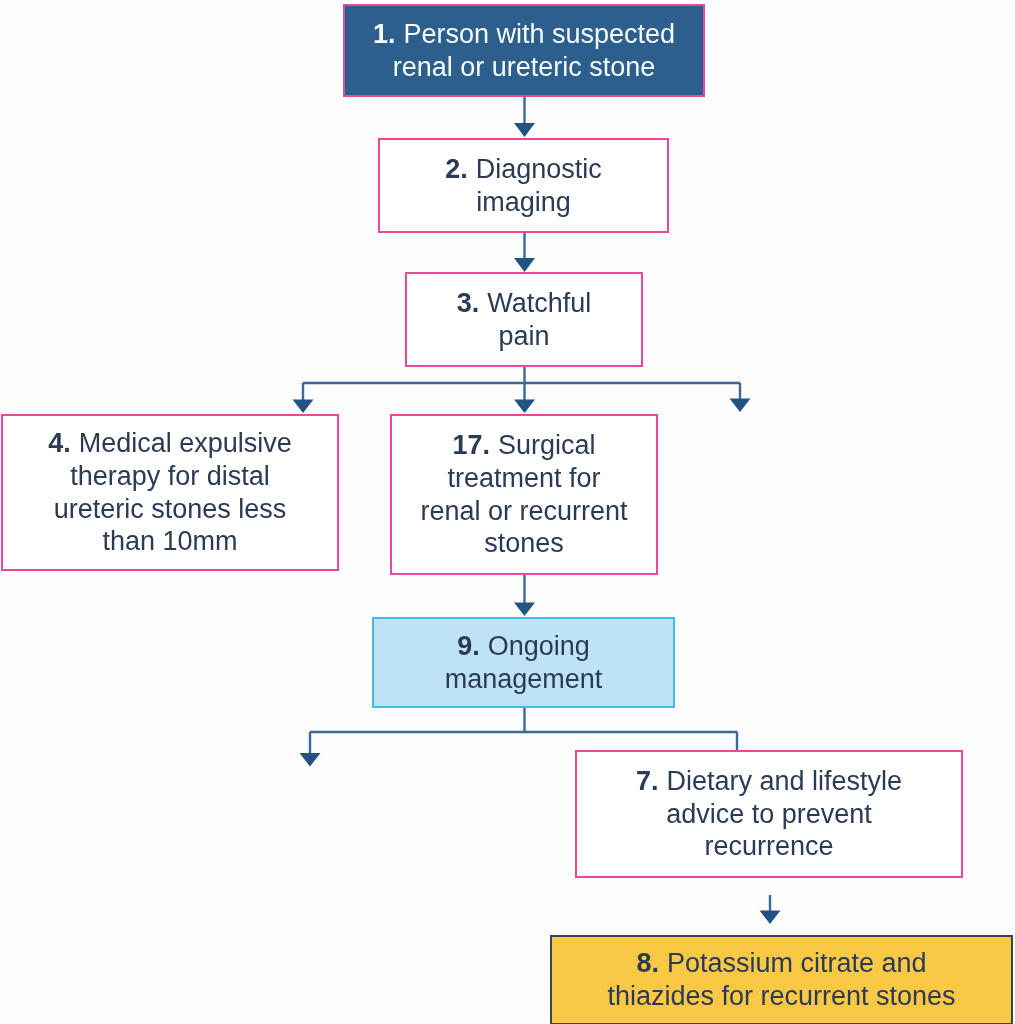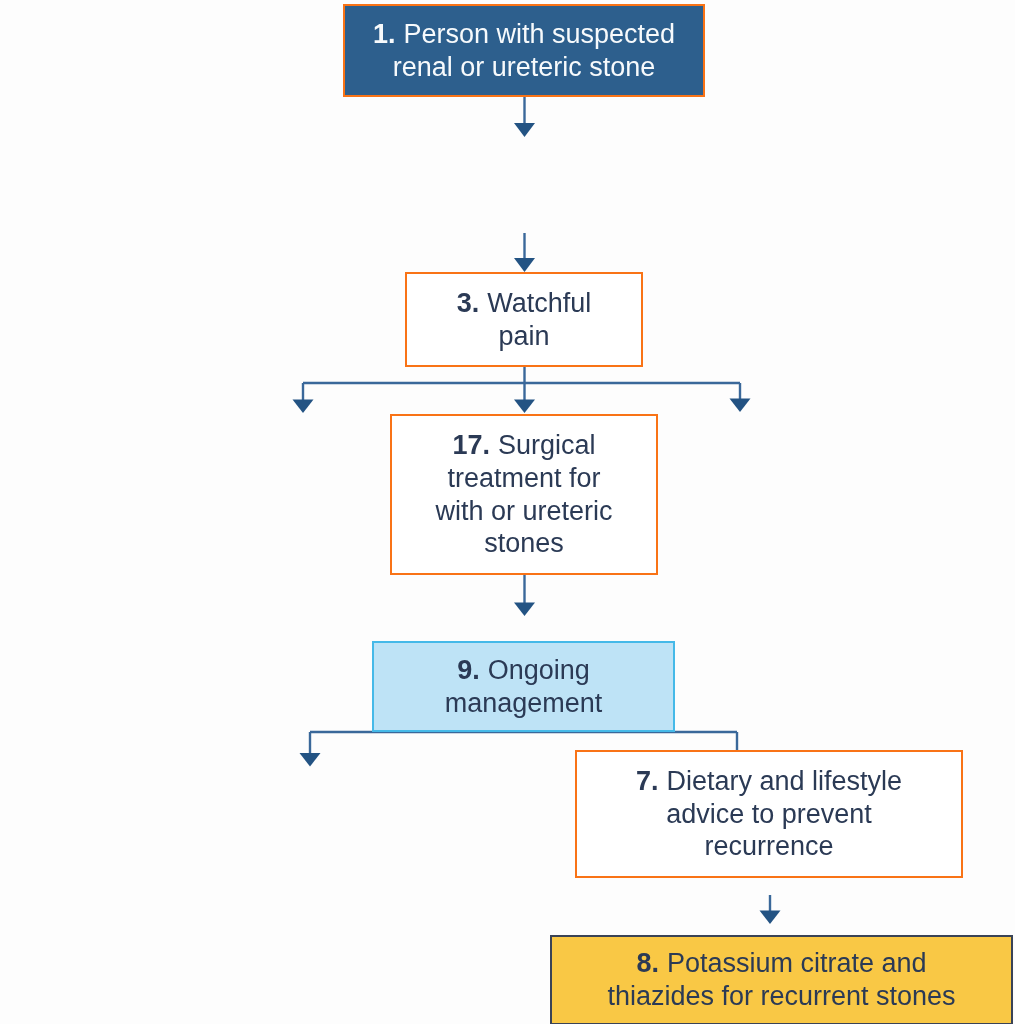--- a/index.html
+++ b/index.html
@@ -10,31 +10,31 @@
     font-family:"Liberation Sans","DejaVu Sans",sans-serif;
     overflow:hidden;
   }
   .connectors{position:absolute;left:0;top:0;width:1015px;height:1024px;pointer-events:none;}
   .node{
     position:absolute;
     box-sizing:border-box;
     display:flex;align-items:center;justify-content:center;
     text-align:center;
     background:#ffffff;
-    border:2px solid #f97316;
+    border:2px solid #ec4899;
     color:#2b3a55;
     font-size:27px;
     line-height:1.22;
     padding:4px 10px;
   }
   .node .label{width:100%;}
   .node .num{font-weight:700;margin-right:8px;}
   .node .txt{white-space:pre-line;}
   .node--dark{background:#2d5f8d;color:#f7fafc;}
-  .node--lightblue{background:#bee3f6;border-color:#45b9e8;margin-top:24px;}
+  .node--lightblue{background:#bee3f6;border-color:#45b9e8;}
   .node--yellow{background:#f9c845;border:2px solid #3a4356;margin-top:10px;}
 </style>
 </head>
 <body>
 
 <div class="canvas">
 
   <svg class="connectors" viewBox="0 0 1015 1024" xmlns="http://www.w3.org/2000/svg">
     <g stroke="#3a689a" stroke-width="2.4" fill="none">
       <g>
@@ -74,31 +74,41 @@
       <polygon points="726.5,752 747.5,752 737,765.5"></polygon>
       <polygon points="759.5,910.5 780.5,910.5 770,924"></polygon>
     </g>
   </svg>
 
   <div class="node node--dark" style="left:343px;top:4px;width:362px;height:93px">
     <div class="label"><span class="num">1.</span><span class="txt">Person with suspected
 renal or ureteric stone</span></div>
   </div>
 
+  <div class="node" style="left:378px;top:138px;width:291px;height:95px">
+    <div class="label"><span class="num">2.</span><span class="txt">Diagnostic
+imaging</span></div>
+  </div>
 
   <div class="node" style="left:405px;top:272px;width:238px;height:95px">
     <div class="label"><span class="num">3.</span><span class="txt">Watchful
 pain</span></div>
   </div>
 
+  <div class="node" style="left:1px;top:414px;width:338px;height:157px">
+    <div class="label"><span class="num">4.</span><span class="txt">Medical expulsive
+therapy for distal
+ureteric stones less
+than 10mm</span></div>
+  </div>
 
   <div class="node" style="left:390px;top:414px;width:268px;height:161px">
     <div class="label"><span class="num">17.</span><span class="txt">Surgical
 treatment for
-with or ureteric
+renal or recurrent
 stones</span></div>
   </div>
 
 
   <div class="node node--lightblue" style="left:372px;top:617px;width:303px;height:91px">
     <div class="label"><span class="num">9.</span><span class="txt">Ongoing
 management</span></div>
   </div>
 
 

